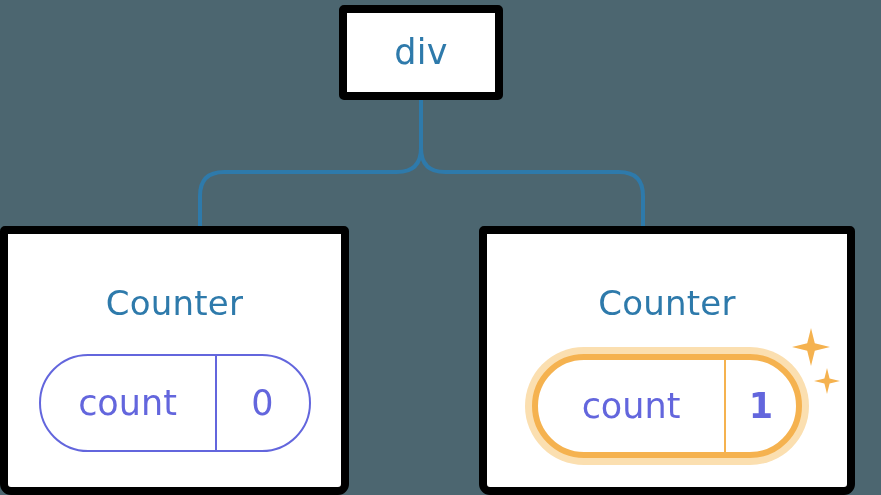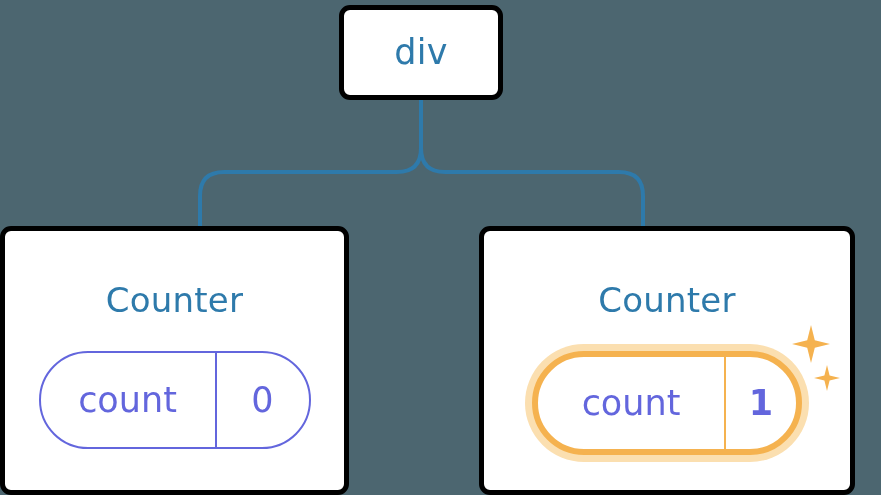--- a/index.html
+++ b/index.html
@@ -25,22 +25,22 @@
     top: 0;
     width: 881px;
     height: 495px;
     pointer-events: none;
   }
 
   
   .card {
     position: absolute;
     background: #ffffff;
-    border: 5px solid #000000;
-    border-radius: 11px;
+    border: 8px solid #000000;
+    border-radius: 5px;
     box-sizing: border-box;
     display: flex;
     flex-direction: column;
     align-items: center;
     justify-content: center;
   }
   .root-card {
     left: 339px;
     top: 5px;
     width: 164px;

